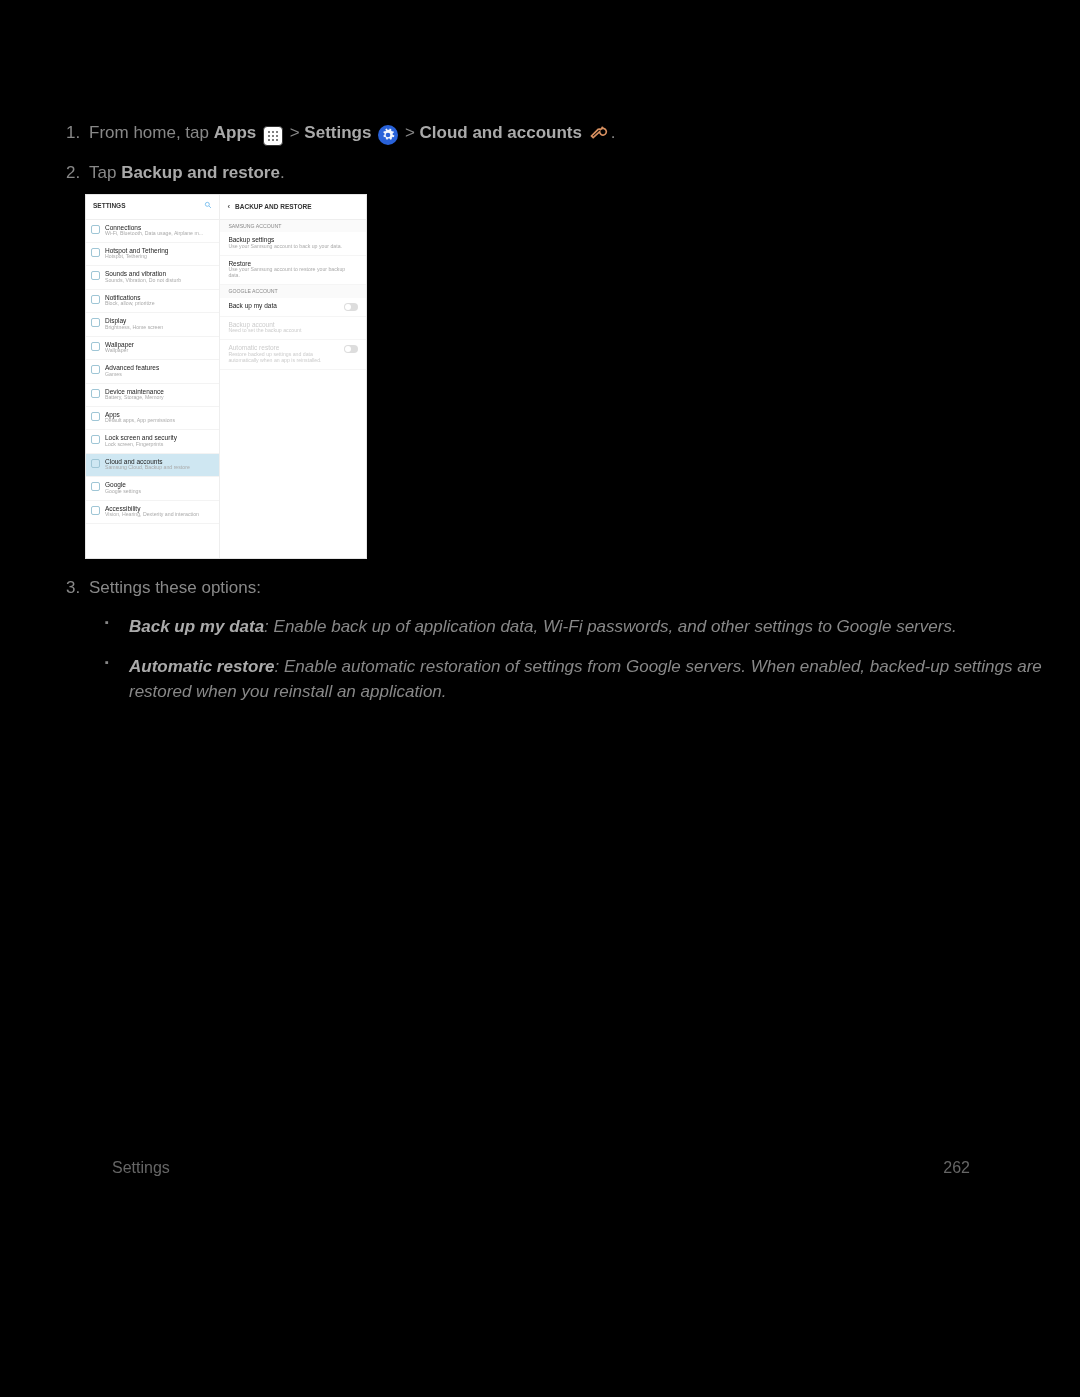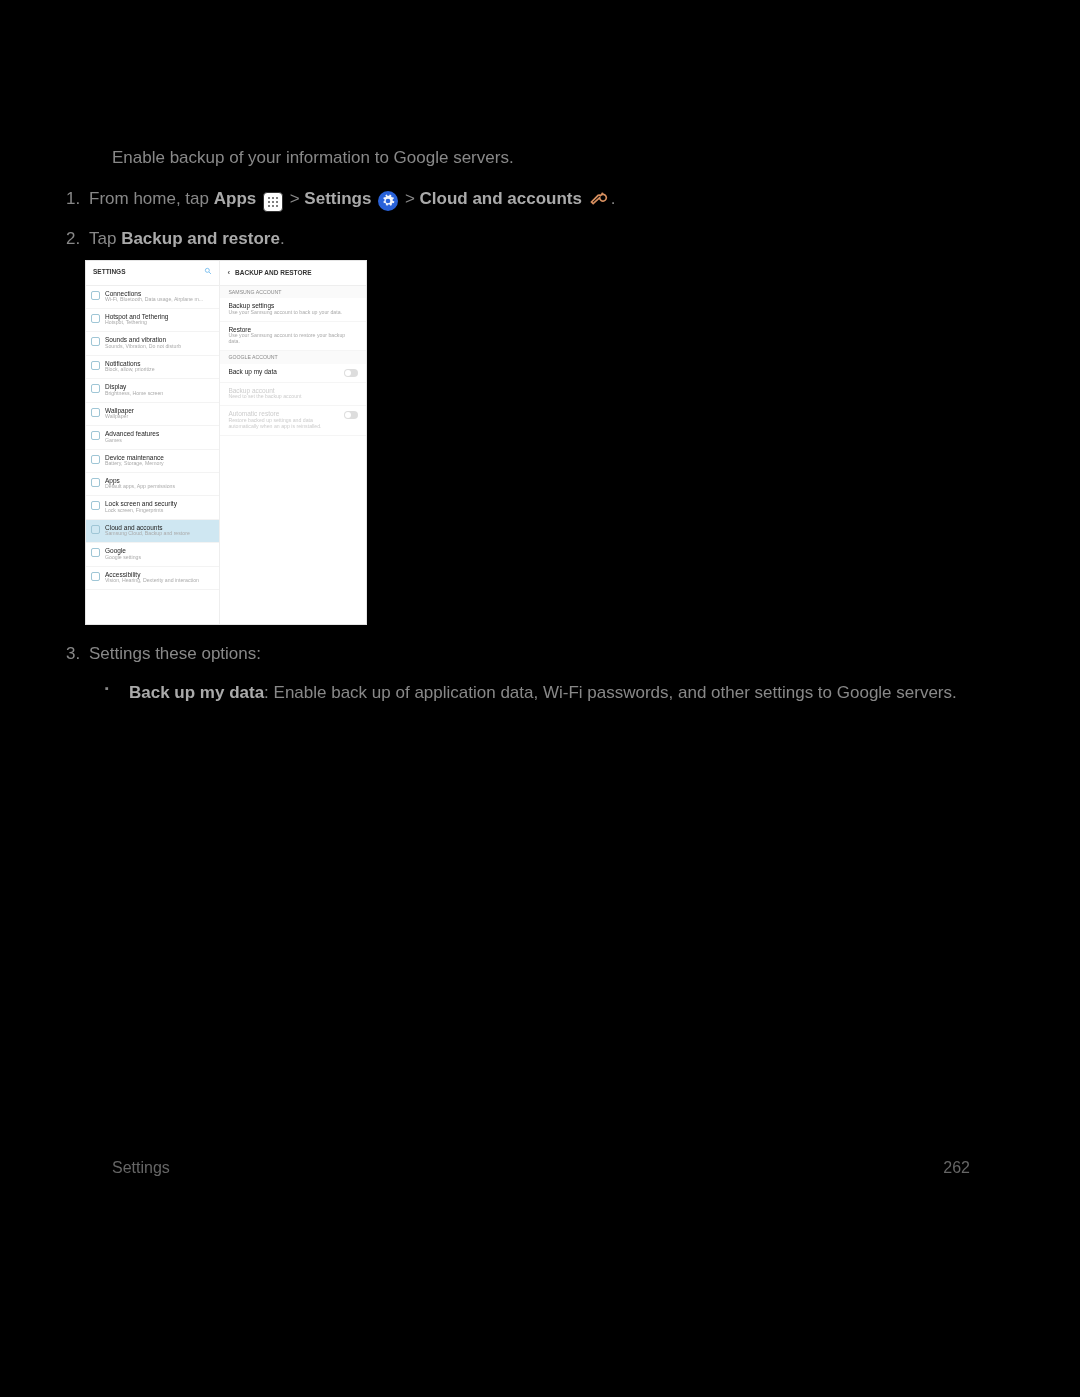--- a/index.html
+++ b/index.html
@@ -6,21 +6,21 @@
   body { background: #000; font-family: Arial, Helvetica, sans-serif; color: #999; width: 1080px; height: 1397px; position: relative; }
   .page { padding: 120px 0 0 0; }
   .intro { color: #888; font-size: 17px; margin: 28px 0 18px 112px; }
   ol.mainlist { list-style: decimal; margin-left: 85px; color: #888; font-size: 17px; }
   ol.mainlist > li { margin-bottom: 14px; padding-left: 4px; line-height: 1.5; }
   .bold { color: #aaa; font-weight: bold; }
   .inline-icon { display: inline-flex; vertical-align: -4px; width: 20px; height: 20px; border-radius: 4px; align-items: center; justify-content: center; margin: 0 2px; }
   .apps-icon { background:#fff; border:1px solid #333; }
   .settings-icon { background:#2962d9; border-radius:50%; }
   .key-icon { }
-  ul.sublist { list-style: none; margin: 14px 0 0 24px; }
+  ul.sublist { list-style: none; margin: 14px 0 0 24px; font-style: italic; }
   ul.sublist > li { position: relative; padding-left: 16px; margin-bottom: 14px; line-height: 1.5; color: #888; font-size: 17px; }
   ul.sublist > li::before { content: "▪"; position: absolute; left: -8px; top: 0; color: #888; font-size: 11px; }
   .footer { position: absolute; bottom: 220px; left: 112px; right: 110px; display: flex; justify-content: space-between; color: #666; font-size: 16px; }
   
   .screenshot { width: 282px; height: 365px; background:#fafafa; margin: 8px 0 16px -4px; display:flex; font-size:6.3px; color:#444; overflow:hidden; border:1px solid #e5e5e5;}
   .s-left { width:48%; border-right:1px solid #eee; background:#fff; display:flex; flex-direction:column;}
   .s-left-hdr { display:flex; justify-content:space-between; padding:6px 7px; font-weight:bold; font-size:6.5px; color:#333; border-bottom:1px solid #eee;}
   .s-search { color:#4aa8e8; font-size:8px; }
   .s-item { display:flex; align-items:flex-start; padding:4px 5px 5px 5px; gap:5px; border-bottom:1px solid #f3f3f3;}
   .s-item.active { background:#cfe7f2; }
@@ -34,21 +34,20 @@
   .s-sect { padding:3px 8px 2px 8px; color:#888; font-size:5.2px; text-transform:uppercase; background:#fafafa;}
   .s-ritem { padding:4px 8px 5px 8px; border-bottom:1px solid #f5f5f5; display:flex; align-items:flex-start; justify-content:space-between;}
   .s-ritem.dis .s-title,.s-ritem.dis .s-sub{color:#ccc;}
   .toggle { width:14px;height:8px;border-radius:4px;background:#ddd;position:relative;flex-shrink:0;margin-top:1px;}
   .toggle::after{content:"";width:6px;height:6px;border-radius:50%;background:#fff;position:absolute;top:1px;left:1px;}
 </style>
 </head>
 <body>
 
 <div class="page">
-  <div class="intro">Enable backup of your information to Google servers.</div>
 
   <ol class="mainlist">
     <li>
       <span>From home, tap </span><span class="bold">Apps</span>
       <span class="inline-icon apps-icon">
         <svg width="12" height="12" viewBox="0 0 12 12">
             <g fill="#555">
               <circle cx="2" cy="2" r="1"></circle>
               <circle cx="6" cy="2" r="1"></circle>
               <circle cx="10" cy="2" r="1"></circle>
@@ -223,20 +222,21 @@
               <div class="toggle"></div>
             </div>
         </div>
       </div>
     </li>
 
     <li>
       <span>Settings these options:</span>
       <ul class="sublist">
         <li><span class="bold">Back up my data</span><span>: Enable back up of application data, Wi-Fi passwords, and other settings to Google servers.</span></li>
+        <li><span class="bold">Automatic restore</span><span>: Enable automatic restoration of settings from Google servers. When enabled, backed-up settings are restored when you reinstall an application.</span></li>
       </ul>
     </li>
   </ol>
 </div>
 
 <div class="footer">
   <span>Settings</span>
   <span>262</span>
 </div>
 

